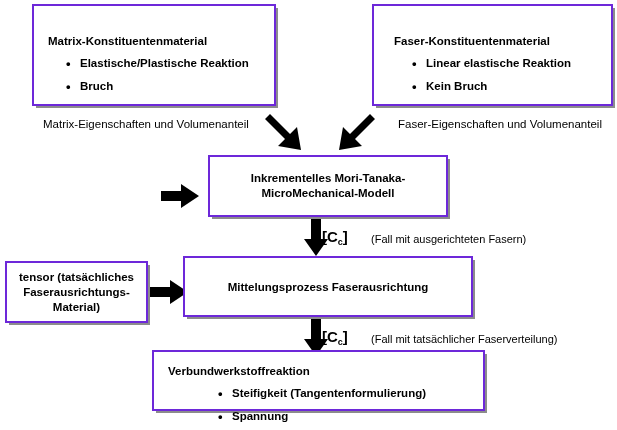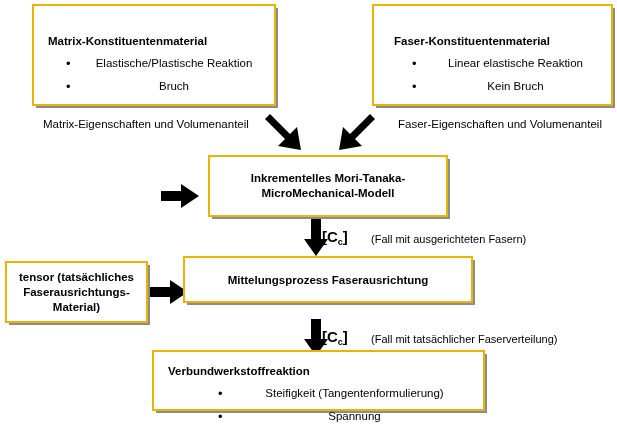--- a/index.html
+++ b/index.html
@@ -12,45 +12,44 @@
     width: 617px;
     height: 430px;
     background: #ffffff;
     font-family: "Liberation Sans", sans-serif;
     overflow: hidden;
   }
   .box {
     position: absolute;
     box-sizing: border-box;
     background: #ffffff;
-    border: 2px solid #eab308;
+    border: 2px solid #6d28d9;
     box-shadow: 3px 3px 0 -1px rgba(0,0,0,0.45);
   }
   .box-title {
     font-weight: bold;
     font-size: 11.5px;
     color: #000000;
     line-height: 1.25;
     white-space: nowrap;
   }
   .bullets {
     list-style: none;
     margin: 0;
     padding: 0;
   }
   .bullets li {
-    font-weight: normal;
+    font-weight: bold;
     font-size: 11.5px;
     color: #000000;
     line-height: 1.2;
     margin-top: 9px;
     padding-left: 14px;
     position: relative;
     white-space: nowrap;
-    text-align: center;
   }
   .bullets li::before {
     content: "\2022";
     position: absolute;
     left: 0;
     top: -1px;
     font-size: 13px;
   }
 
   
@@ -84,21 +83,21 @@
     font-weight: bold;
     font-size: 11.5px;
     line-height: 1.3;
     color: #000000;
     padding: 0 4px;
     box-sizing: border-box;
   }
 
   
   #box-mori   { left: 208px; top: 155px; width: 240px; height: 62px; }
-  #box-avg    { left: 183px; top: 256px; width: 290px; height: 47px; }
+  #box-avg    { left: 183px; top: 256px; width: 290px; height: 61px; }
   #box-result { left: 152px; top: 350px; width: 333px; height: 61px; }
   #box-result .listbox-inner { left: 14px; top: 12px; }
   #box-result .bullets li { margin-left: 50px; }
 
   
   .arrow { position: absolute; }
   .arrow svg { display: block; }
 
   #arrow-diag-left  { left: 265px; top: 110px; }
   #arrow-diag-right { left: 332px; top: 110px; }

